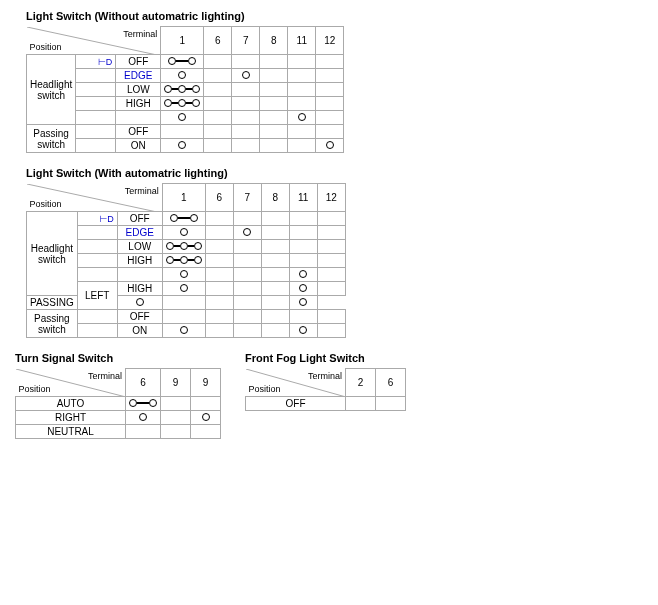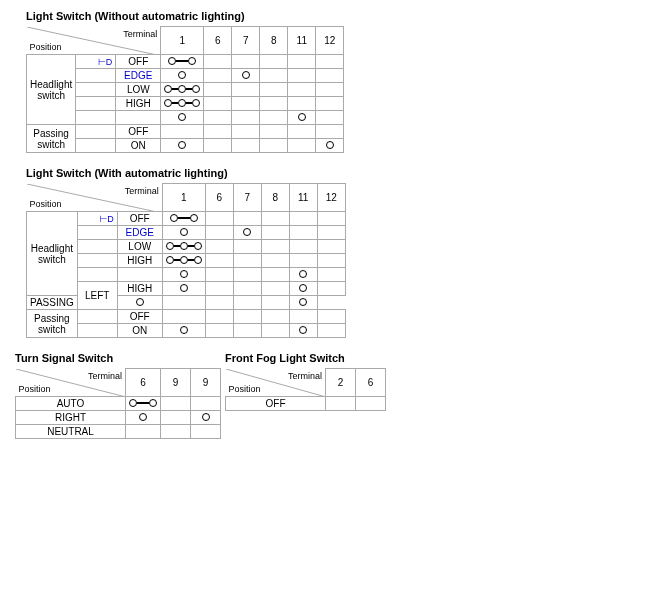--- a/index.html
+++ b/index.html
@@ -60,21 +60,21 @@
     .three-circles {
       display: inline-flex;
       align-items: center;
     }
     .row-span-label {
       vertical-align: middle;
       font-size: 10px;
     }
     .bottom-sections {
       display: flex;
-      gap: 4px;
+      gap: 24px;
       margin-top: 5px;
     }
     .bottom-section {
       flex: 0 0 auto;
     }
   </style>
 </head>
 <body>
 
 <div class="section">

